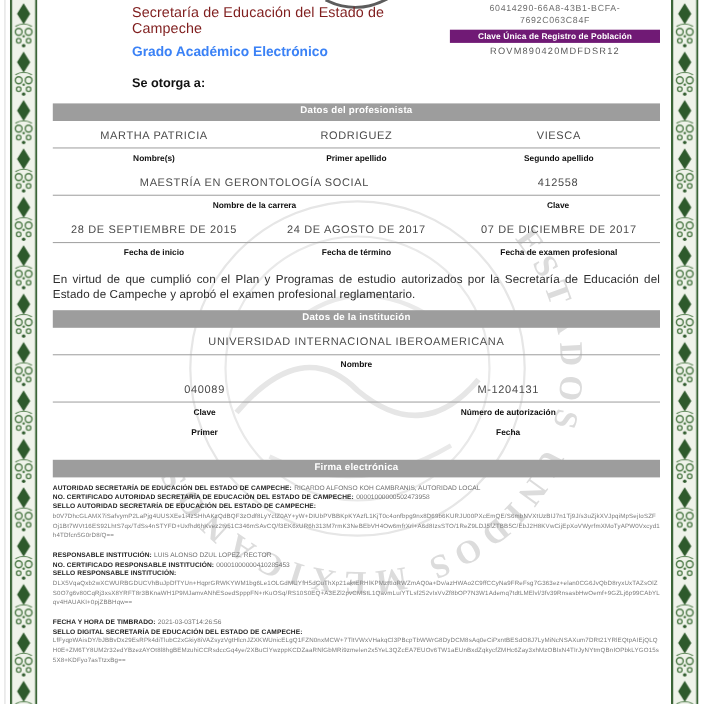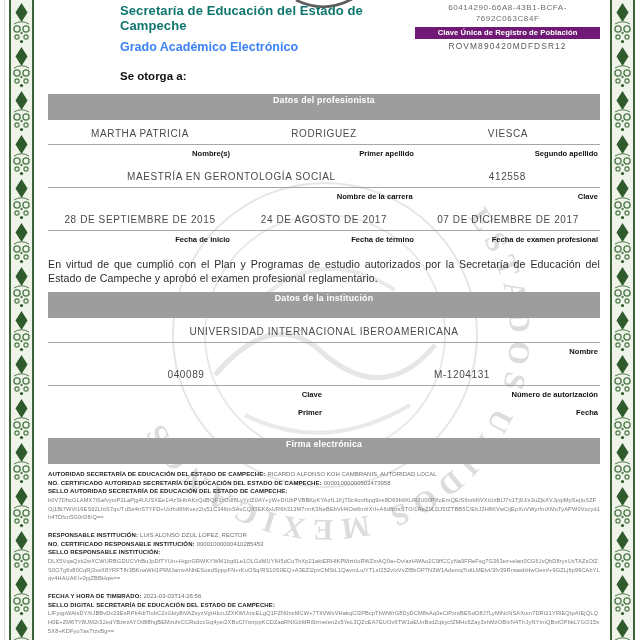--- a/index.html
+++ b/index.html
@@ -17,40 +17,40 @@
   .watermark { position:absolute; left:95px; top:105px; z-index:0; opacity:1; }
 
   
   .top-arc { position:absolute; left:294px; top:-3px; z-index:1; }
 
   .content { position:absolute; left:48px; top:0; width:552px; z-index:3; }
 
   
   .hdr { display:flex; justify-content:space-between; padding-top:3px; }
   .hdr-titles { padding-left:72px; }
-  .title1 { font-size:13px; font-weight:bold; color:#0f766e; letter-spacing:0.1px; }
+  .title1 { font-size:13px; font-weight:normal; color:#7f1d1d; letter-spacing:0.1px; }
   .title2 { font-size:12.5px; font-weight:bold; color:#3b82f6; margin-top:7px; }
   .hdr-right { width:196px; text-align:center; }
   .folio { font-size:8px; color:#6d6d6d; letter-spacing:0.6px; line-height:1.35; }
   .curp-chip { background:#701a75; color:#fff; font-size:7.6px; font-weight:bold;
     padding:1.5px 2px; margin:2px 0 2px 0; letter-spacing:0.1px; }
   .curp-val { font-size:8.4px; color:#5a5a5a; letter-spacing:1.1px; }
 
   .se-otorga { font-size:11.5px; font-weight:bold; color:#111; margin:16px 0 0 72px; }
 
   
   .secbar { background:#9d9d9d; color:#fff; text-align:center; font-size:8.8px;
-    font-weight:bold; height:26px; line-height:13px; letter-spacing:0.2px; }
+    font-weight:bold; height:16px; line-height:13px; letter-spacing:0.2px; }
   .mt12 { margin-top:12px; } .mt6 { margin-top:6px; } .mt14 { margin-top:14px; } .mt16 { margin-top:16px; }
 
   .vrow { display:flex; border-bottom:1px solid #a6a6a6; }
   .lrow { display:flex; }
   .vcell { flex:1; text-align:center; font-size:10px; color:#4a4a4a;
     letter-spacing:0.6px; padding:8px 2px 5px 2px; white-space:nowrap; }
-  .lcell { flex:1; text-align:right; font-size:7.6px; font-weight:bold; color:#111;
+  .lcell { flex:1; text-align:center; font-size:7.6px; font-weight:bold; color:#111;
     padding:4px 2px 5px 2px; }
   .w2 { flex:2; } .w1 { flex:1; }
 
   .para { font-size:10.6px; color:#2c2c2c; text-align:justify; line-height:1.32;
     margin-top:9px; letter-spacing:0.1px; }
 
   
   .sig { margin-top:6px; }
   .sig-line { font-size:6px; line-height:1.45; }
   .sig-label { font-weight:bold; color:#1c1c1c; letter-spacing:0.1px; }

